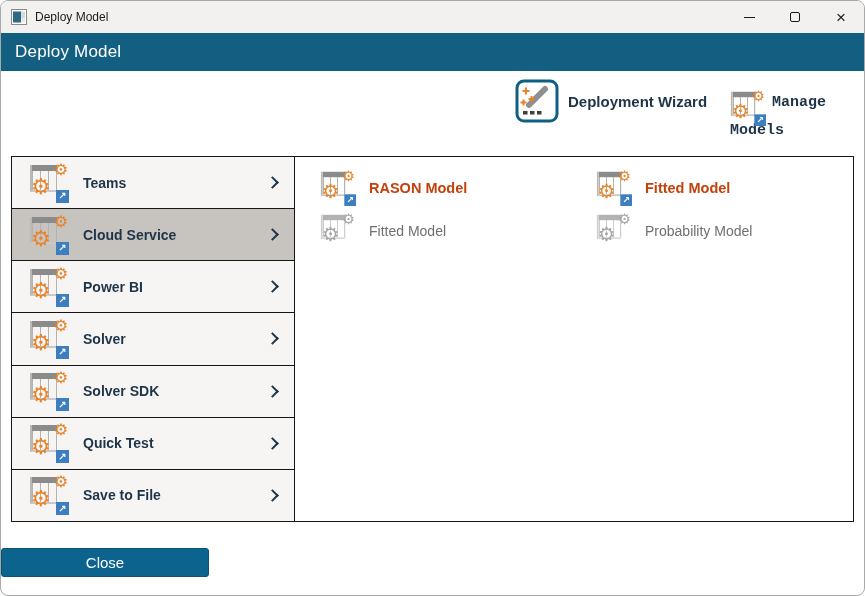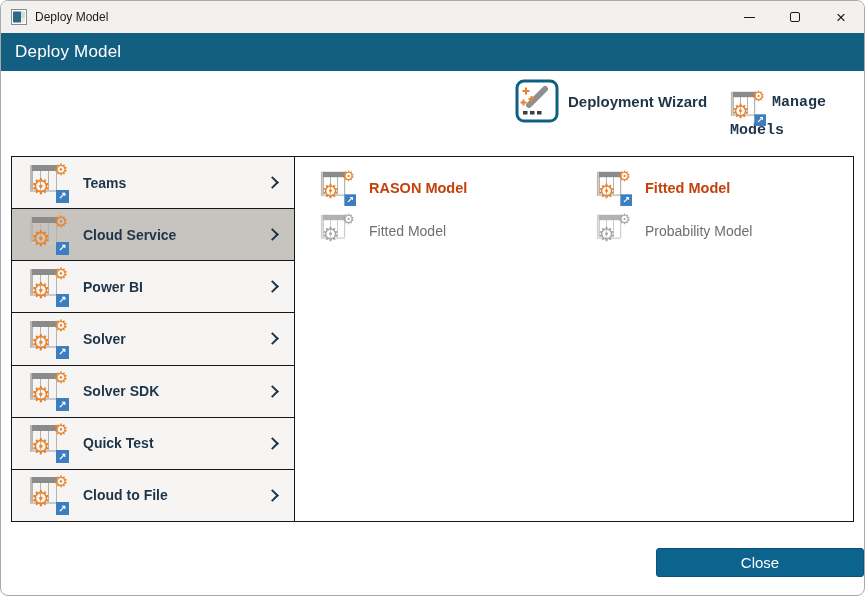--- a/index.html
+++ b/index.html
@@ -64,21 +64,21 @@
     margin-left:auto; width:9px; height:9px;
     border-top:2.5px solid #1e3448; border-right:2.5px solid #1e3448;
     transform:rotate(45deg);
   }
   .panel { flex:1; padding:10px 0 0 25px; background:#ffffff; }
   .pgrid { display:grid; grid-template-columns:276px auto; row-gap:2px; }
   .pitem { display:flex; align-items:center; gap:11px; height:41px; }
   .plabel { font-size:14.5px; font-weight:700; color:#c2410c; }
   .pitem.disabled .plabel { font-weight:400; color:#6f6f6f; font-size:14px;text-align:center; }
   
-  .footer { height:74px; display:flex; justify-content:flex-end; align-items:flex-start; padding-top:26px; }
+  .footer { height:74px; display:flex; justify-content:flex-start; align-items:flex-start; padding-top:26px; }
   .close-btn {
     width:208px; height:29px;
     background:#0c648e; color:#ffffff;
     border:1px solid #0a5276; border-radius:3px;
     font-family:"Liberation Sans", sans-serif;
     font-size:15px; cursor:pointer;
   }
   
   .micon { position:relative; width:38px; height:38px; display:inline-block; flex:none; }
   .m-table {
@@ -245,21 +245,21 @@
         <span class="chev"></span>
       </div>
 
       <div class="srow">
         <span class="micon">
           <span class="m-table"></span>
           <span class="m-gear m-gear-sm">⚙</span>
           <span class="m-gear m-gear-lg">⚙</span>
           <span class="m-arrow">↗</span>
         </span>
-        <span class="slabel">Cloud to File</span>
+        <span class="slabel">Save to File</span>
         <span class="chev"></span>
       </div>
 
     </div>
 
     <div class="panel">
       <div class="pgrid">
 
         <div class="pitem">
           <span class="micon sm">

